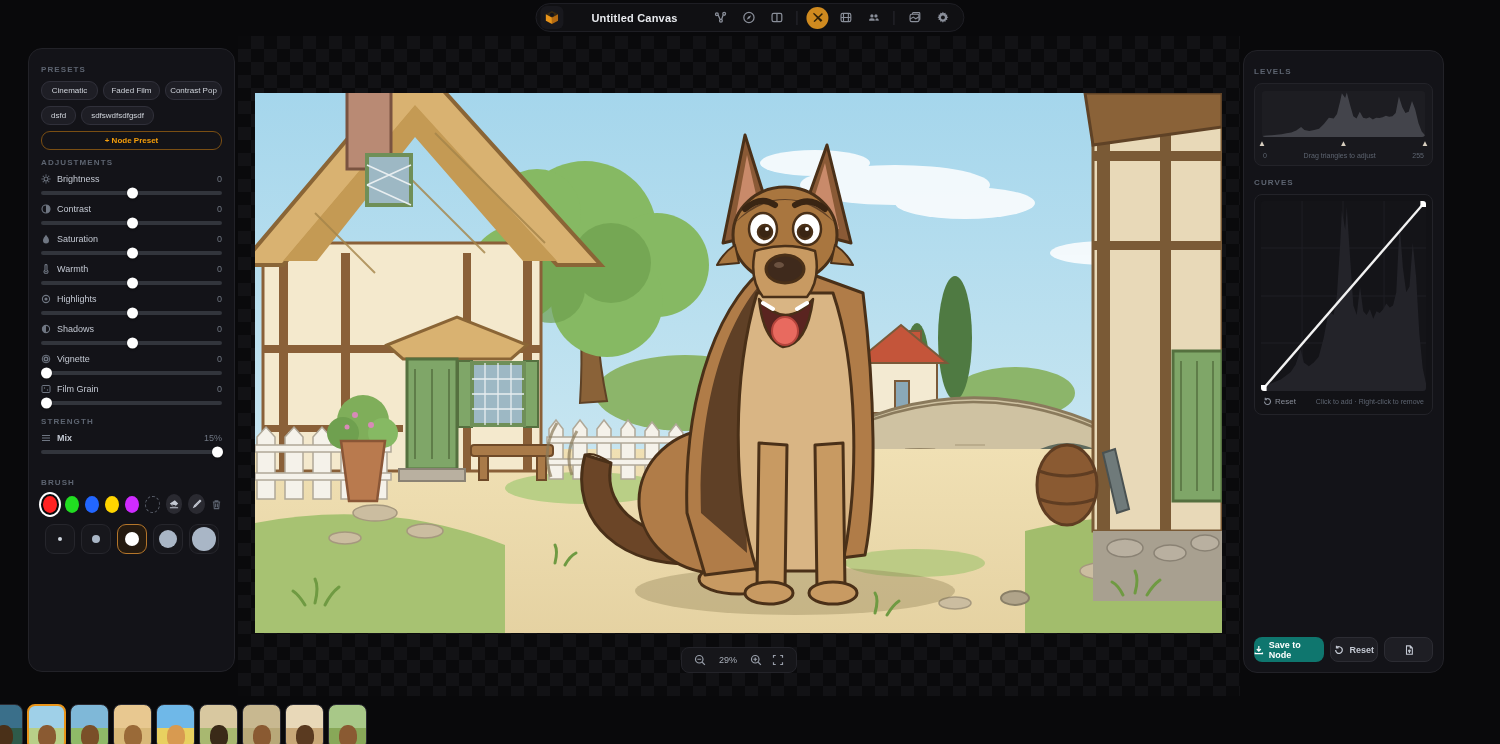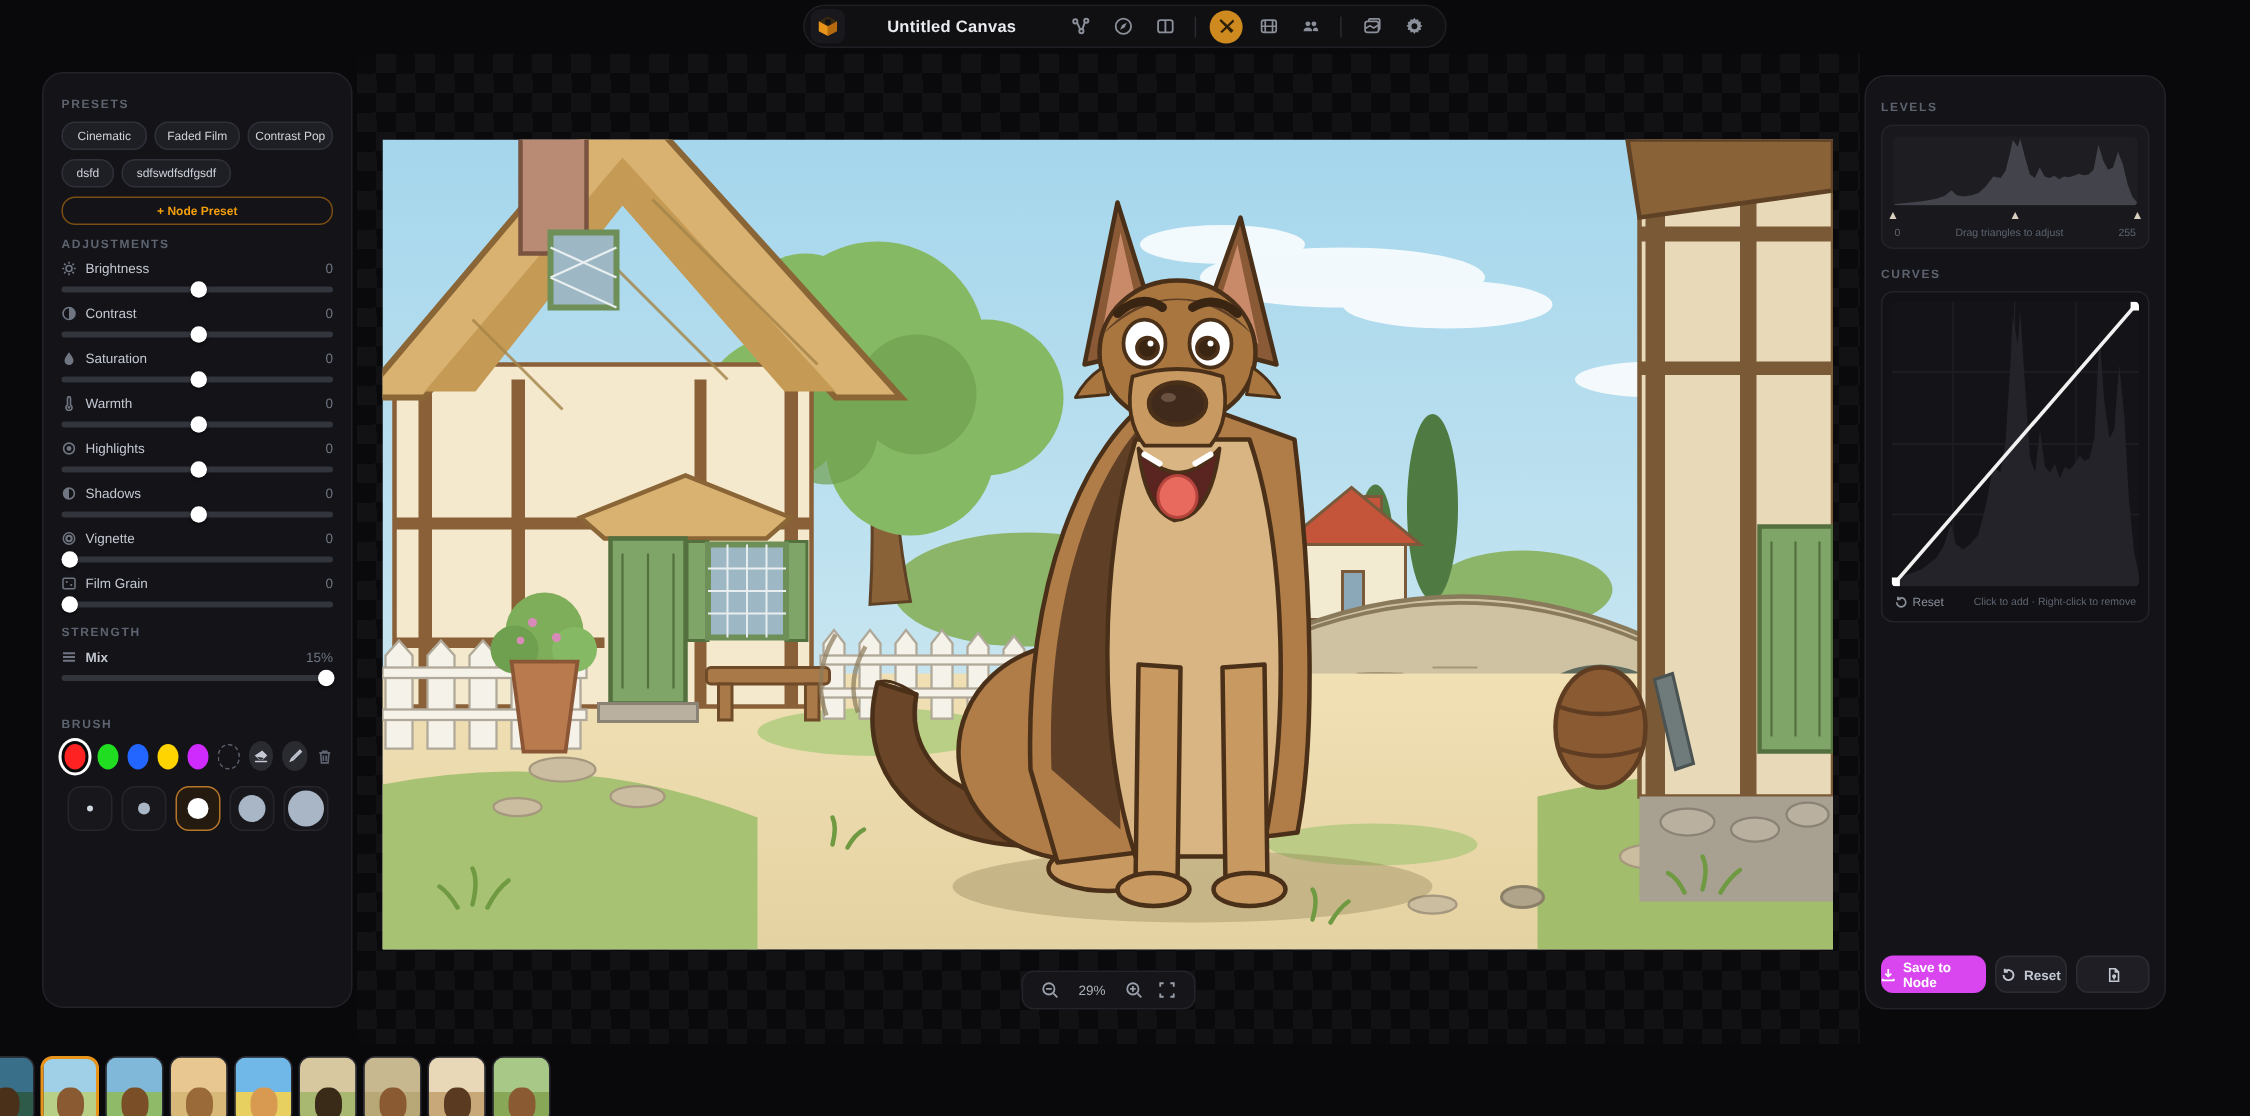--- a/index.html
+++ b/index.html
@@ -77,21 +77,21 @@
   .hist-foot { display:flex; justify-content:space-between; font-size:7px; color:#5d6470; padding:1px 1px 2px; }
   .curves-card { background:#121216; border:1px solid #232329; border-radius:8px; padding:6px; }
   .curves-plot { position:relative; background:#141418; border-radius:3px; height:190px; overflow:hidden; }
   .curves-foot { display:flex; justify-content:space-between; align-items:center; font-size:7px;
     color:#5d6470; padding:6px 2px 2px; }
   .curves-reset { display:flex; align-items:center; gap:3px; color:#8a8f9a; font-size:8px; cursor:pointer; }
   .rp-actions { position:absolute; left:10px; right:10px; bottom:10px; display:flex; gap:6px; }
   .btn { display:flex; align-items:center; justify-content:center; gap:5px; height:25px;
     border-radius:8px; font-size:9px; font-weight:bold; cursor:pointer; }
   .btn svg { width:10px; height:10px; }
-  .btn-orange { flex:1.5; background:#d946ef; color:#fff; }
+  .btn-orange { flex:1.5; background:#0f766e; color:#fff; }
   .btn-dark { flex:1; background:#1e1e24; border:1px solid #2c2c33; color:#c3c8d2; }
 
   
   .filmstrip { position:absolute; left:0; top:704px; width:1500px; height:40px; display:flex;
     gap:4px; padding-left:2px; }
   .thumb-item { position:relative; width:39px; height:46px; border-radius:8px; overflow:hidden;
     border:1px solid #2a2a31; cursor:pointer; flex:none; }
   .thumb-item.sel { border:2px solid #e8941a; }
   .thumb-item .dogblob { position:absolute; left:50%; top:46%; width:18px; height:22px;
     transform:translateX(-50%); border-radius:45% 45% 40% 40%; }

